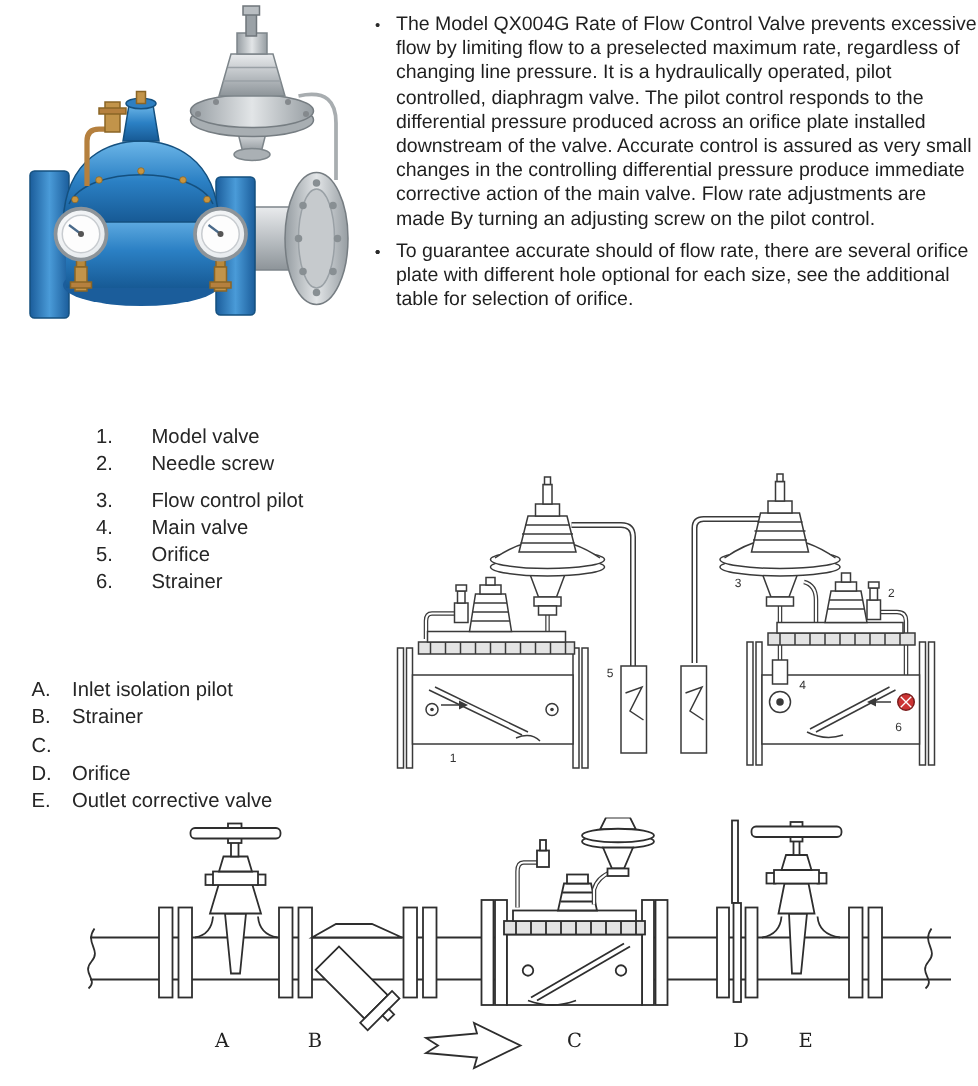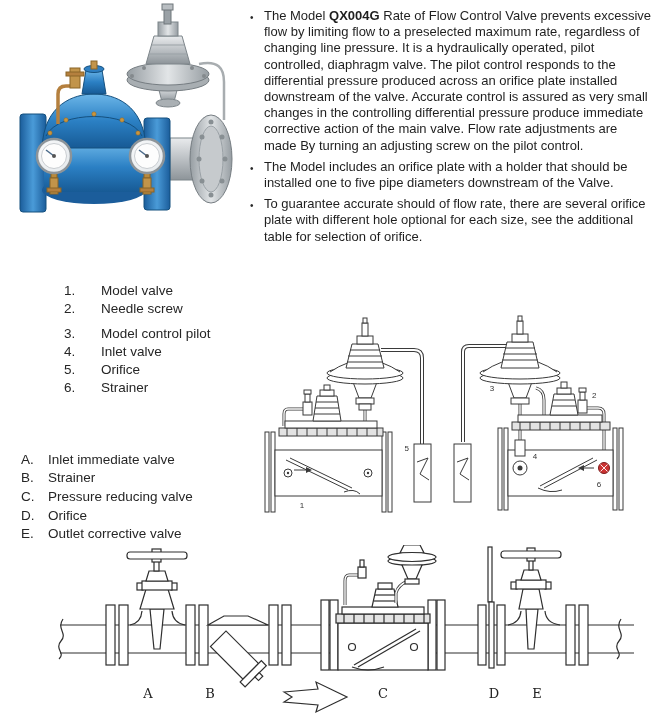--- a/index.html
+++ b/index.html
@@ -5,21 +5,21 @@
   html,body{margin:0;padding:0;background:#ffffff;}
   #page{position:relative;width:652px;height:724px;background:#fff;overflow:hidden;
         font-family:"Liberation Sans",sans-serif;color:#1f1f1f;}
   svg text{font-family:"Liberation Sans",sans-serif;}
 
   
   .textcol{position:absolute;left:250px;top:8px;width:402px;}
   .bpara{position:relative;padding-left:14px;font-size:13px;line-height:16.2px;
          color:#1f1f1f;margin:0 0 5px 0;}
   .bullet{position:absolute;left:0;top:2px;font-size:10px;color:#2a2a2a;}
-  .model{font-weight:700;}
+  .model{font-weight:400;}
 
   
   .plist{position:absolute;left:64px;top:281px;font-size:13.5px;color:#262626;}
   .prow{display:flex;height:18.1px;align-items:center;}
   .prow.gap{margin-top:7px;}
   .pnum{width:37px;}
   
   .llist{position:absolute;left:21px;top:450px;font-size:13.5px;color:#262626;}
   .lrow{display:flex;height:18.6px;align-items:center;}
   .lletter{width:27px;}
@@ -155,67 +155,65 @@
     </g>
   </svg>
 
   <div class="textcol">
     <p class="bpara">
       <span class="bullet">•</span>
       <span><span>The Model </span><span class="model">QX004G</span><span> Rate of Flow Control Valve prevents excessive flow by limiting flow to a preselected maximum rate, regardless of changing line pressure. It is a hydraulically operated, pilot controlled, diaphragm valve. The pilot control responds to the differential pressure produced across an orifice plate installed downstream of the valve. Accurate control is assured as very small changes in the controlling differential pressure produce immediate corrective action of the main valve. Flow rate adjustments are made By turning an adjusting screw on the pilot control.</span></span>
     </p>
     <p class="bpara">
       <span class="bullet">•</span>
-      <span>The Model includes an orifice plate with a holder that should be installed one to five pipe diameters downstream of the Valve.</span>
     </p>
     <p class="bpara">
       <span class="bullet">•</span>
       <span>To guarantee accurate should of flow rate, there are several orifice plate with different hole optional for each size, see the additional table for selection of orifice.</span>
     </p>
   </div>
 
   <div class="plist">
     <div class="prow">
         <span class="pnum">1.</span>
         <span>Model valve</span>
       </div>
     <div class="prow">
         <span class="pnum">2.</span>
         <span>Needle screw</span>
       </div>
     <div class="prow gap">
         <span class="pnum">3.</span>
-        <span>Model control pilot</span>
+        <span>Flow control pilot</span>
       </div>
     <div class="prow">
         <span class="pnum">4.</span>
-        <span>Inlet valve</span>
+        <span>Main valve</span>
       </div>
     <div class="prow">
         <span class="pnum">5.</span>
         <span>Orifice</span>
       </div>
     <div class="prow">
         <span class="pnum">6.</span>
         <span>Strainer</span>
       </div>
   </div>
 
   <div class="llist">
     <div class="lrow">
         <span class="lletter">A.</span>
-        <span>Inlet immediate valve</span>
+        <span>Inlet isolation pilot</span>
       </div>
     <div class="lrow">
         <span class="lletter">B.</span>
         <span>Strainer</span>
       </div>
     <div class="lrow">
         <span class="lletter">C.</span>
-        <span>Pressure reducing valve</span>
       </div>
     <div class="lrow">
         <span class="lletter">D.</span>
         <span>Orifice</span>
       </div>
     <div class="lrow">
         <span class="lletter">E.</span>
         <span>Outlet corrective valve</span>
       </div>
   </div>

